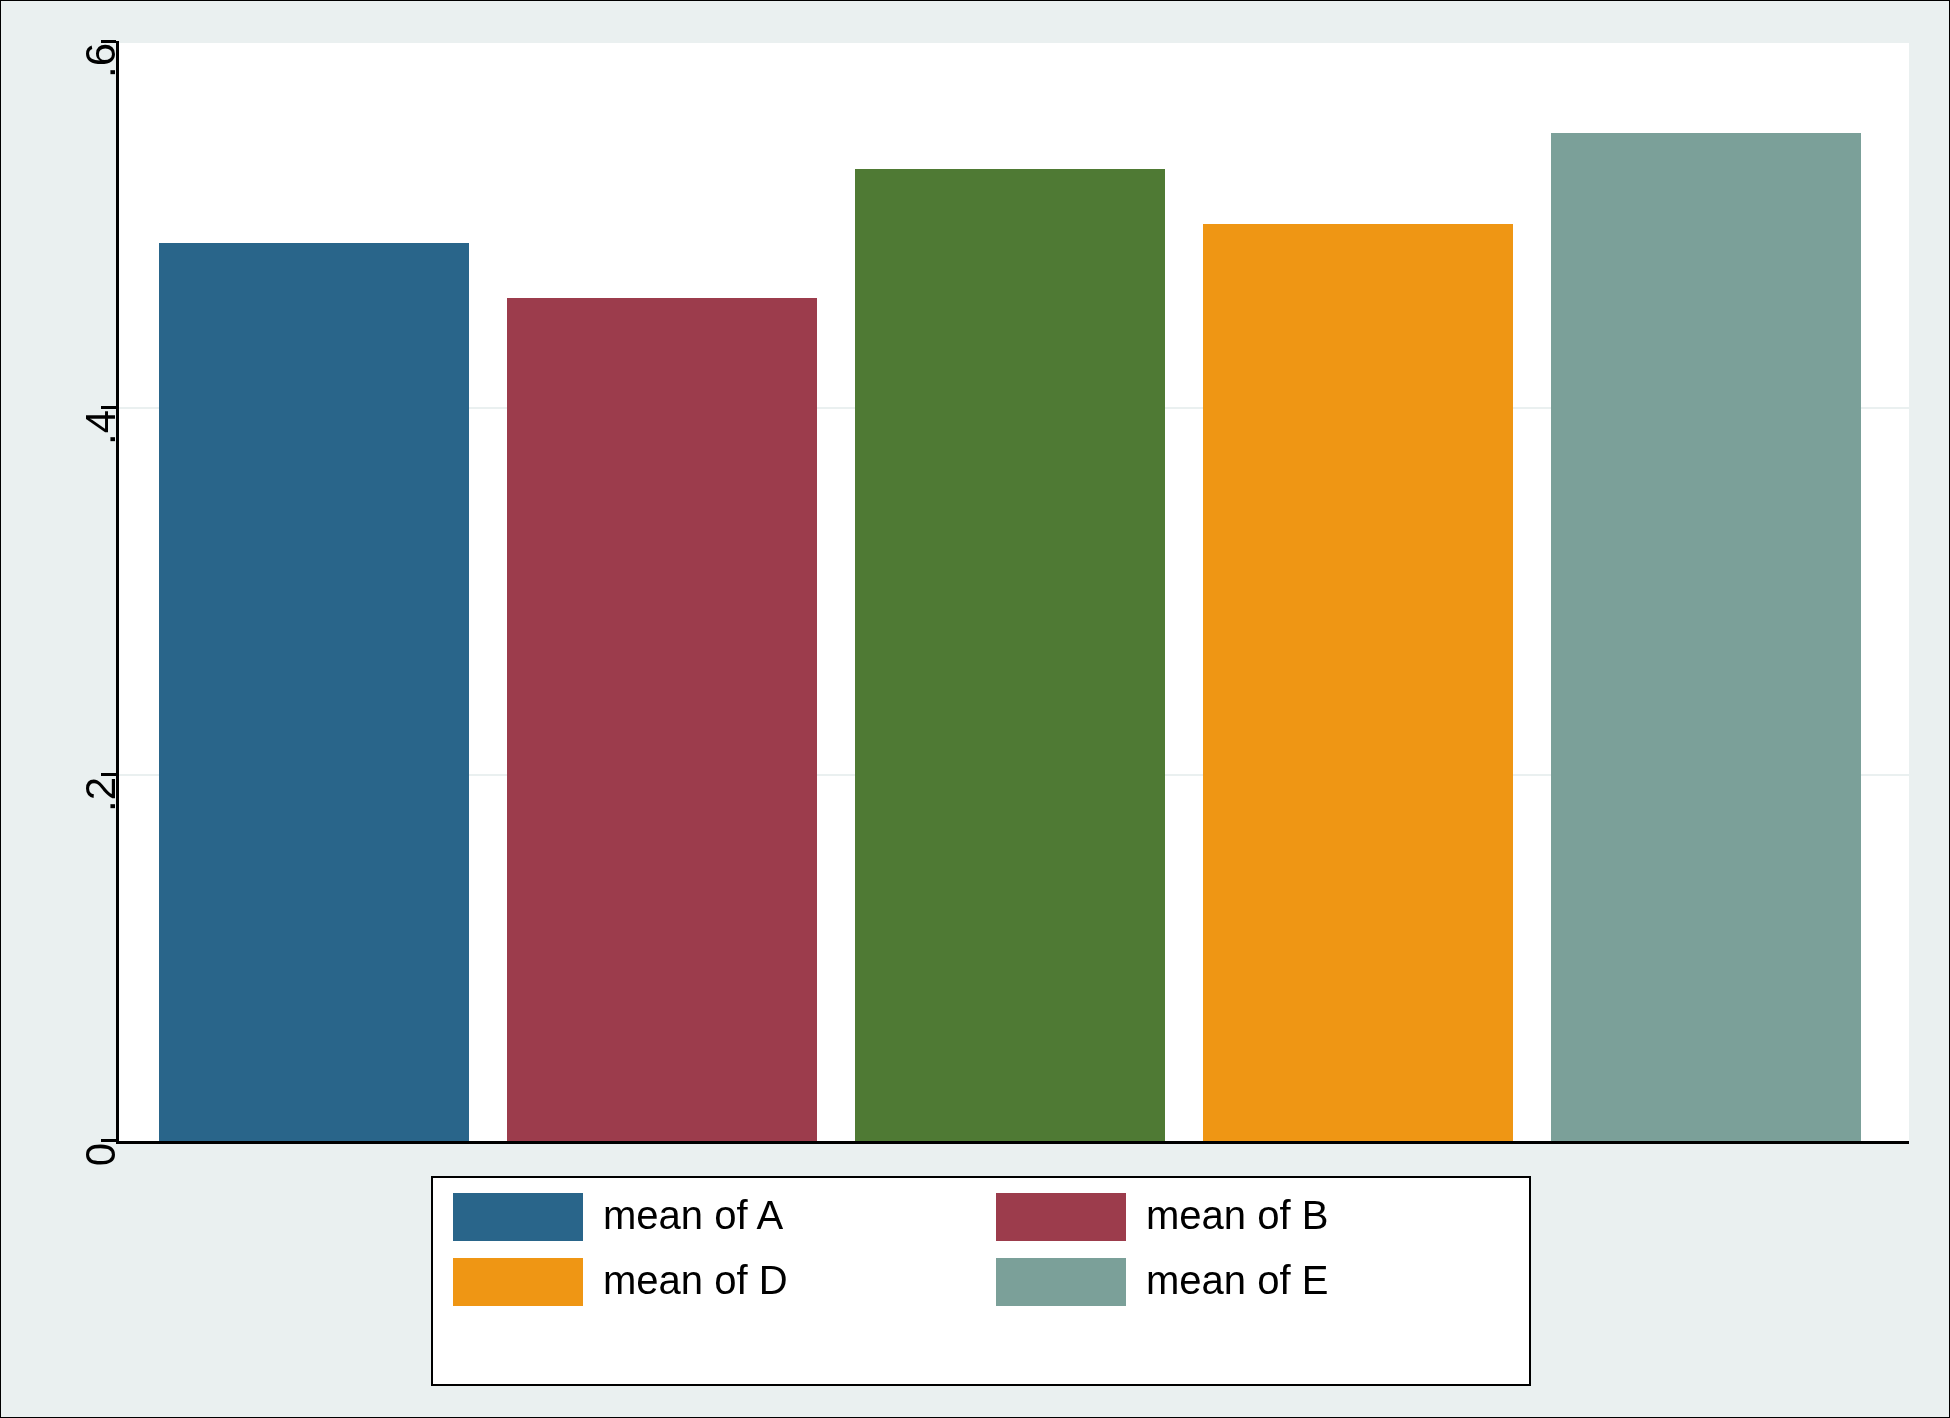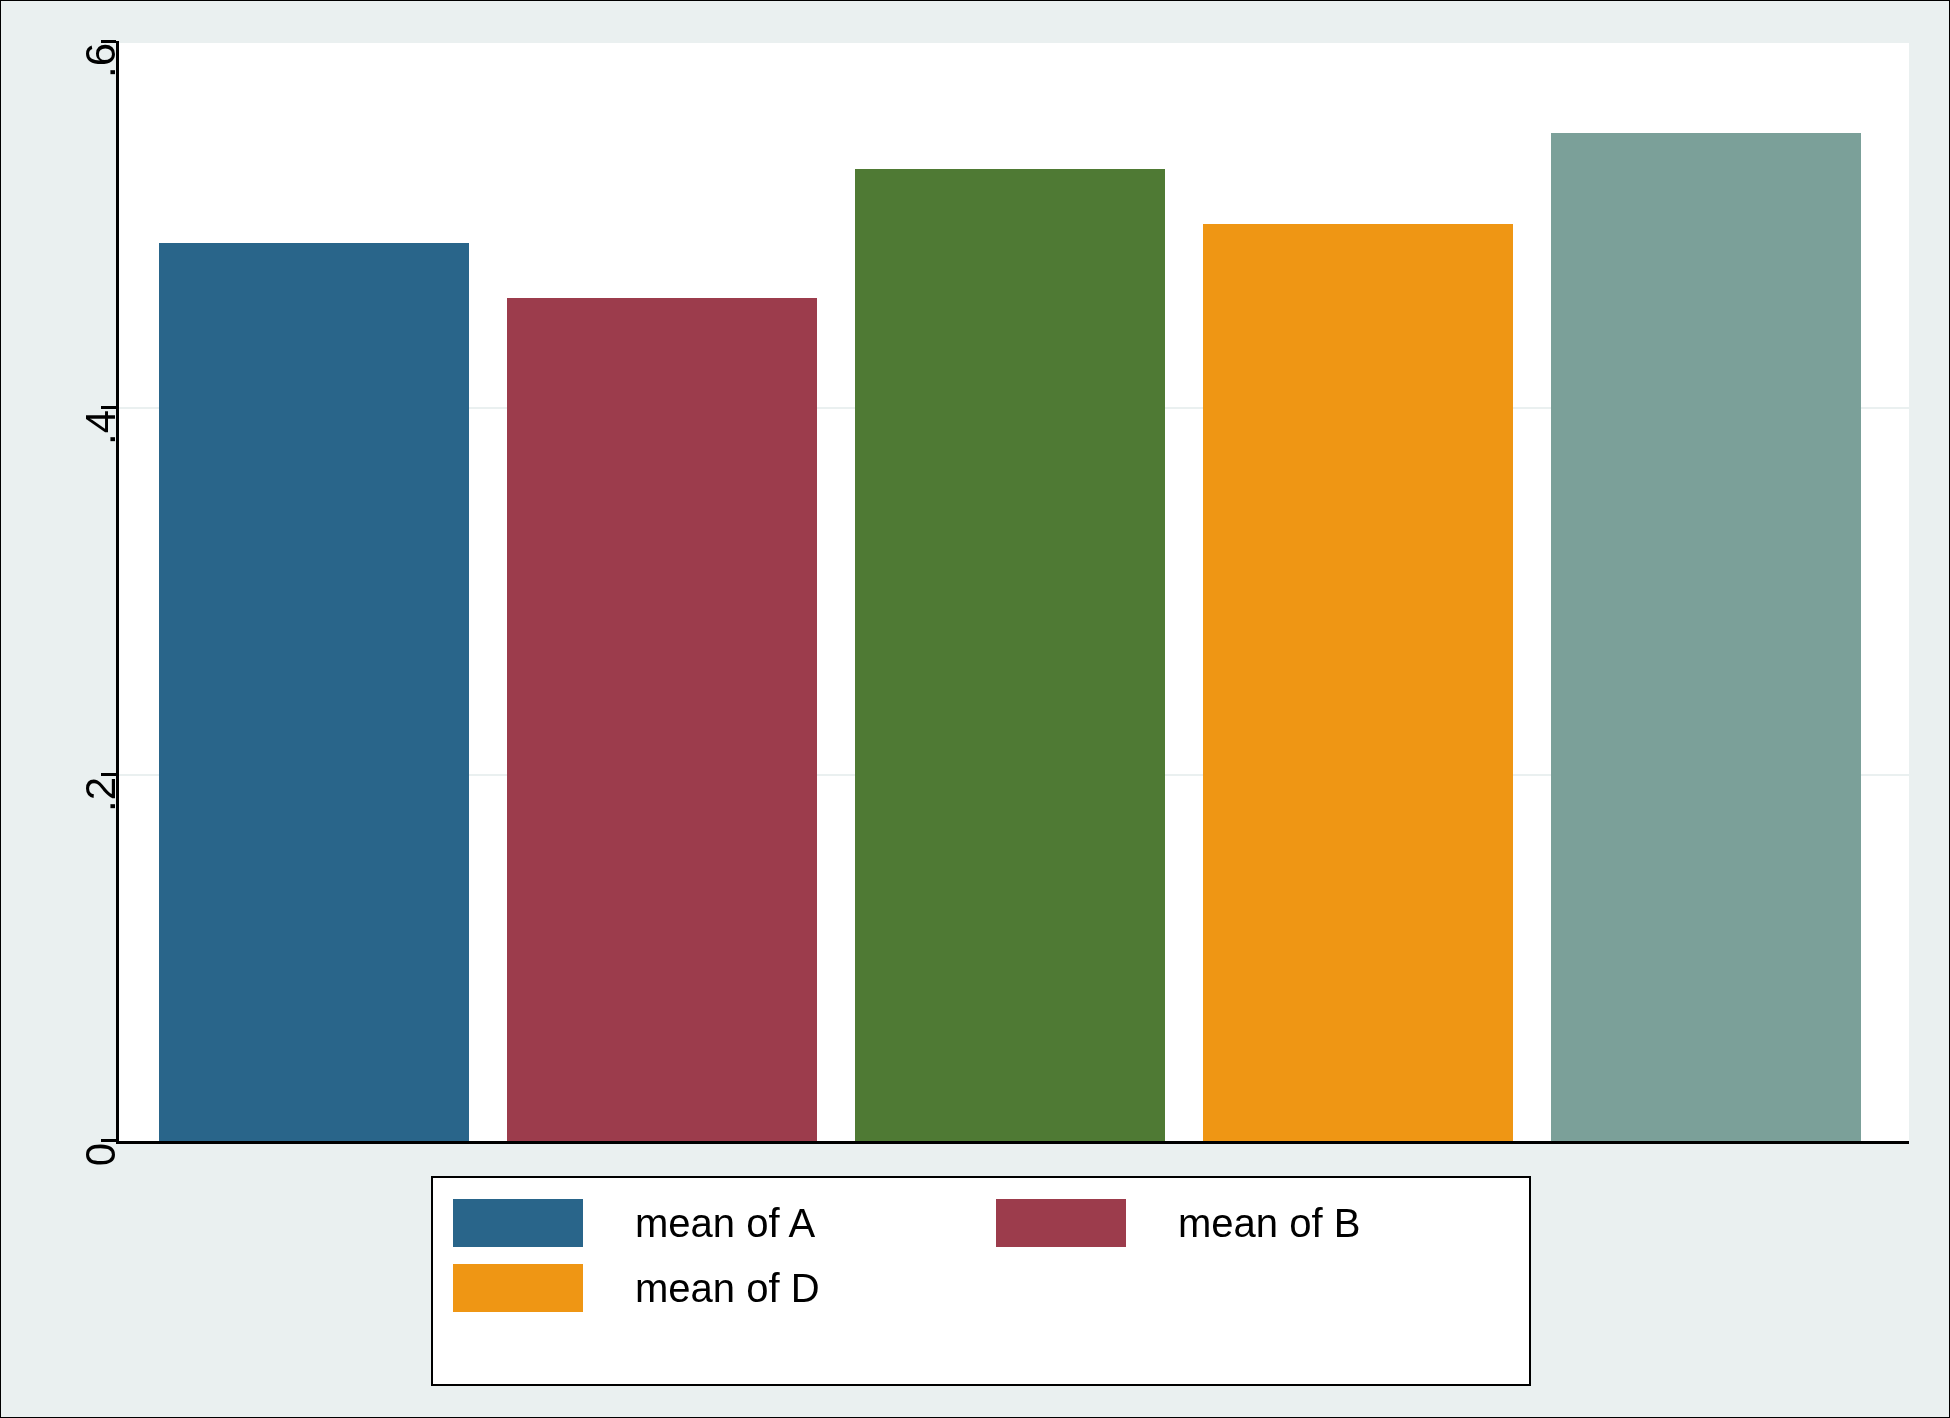--- a/index.html
+++ b/index.html
@@ -68,22 +68,20 @@
     padding: 15px 20px;
   }
   .legend-grid {
     display: grid;
     grid-template-columns: 1fr 1fr;
     grid-auto-rows: 60px;
     gap: 5px 30px;
   }
   .legend-item {
     display: flex;
-    align-items: center;
-    gap: 32px;
   }
   .legend-swatch {
     width: 130px;
     height: 48px;
     margin-right: 20px;
     flex-shrink: 0;
   }
   .legend-label {
     font-size: 40px;
     color: #000;
@@ -124,16 +122,20 @@
         <span class="legend-label">mean of A</span>
       </div>
       <div class="legend-item">
         <div class="legend-swatch" style="background:#9c3c4c;"></div>
         <span class="legend-label">mean of B</span>
       </div>
       <div class="legend-item">
         <div class="legend-swatch" style="background:#ef9614;"></div>
         <span class="legend-label">mean of D</span>
       </div>
+      <div class="legend-item">
+        <div class="legend-swatch" style="background:#7ba099;"></div>
+        <span class="legend-label">mean of E</span>
+      </div>
     </div>
   </div>
 
 </div>
 
 </body></html>

